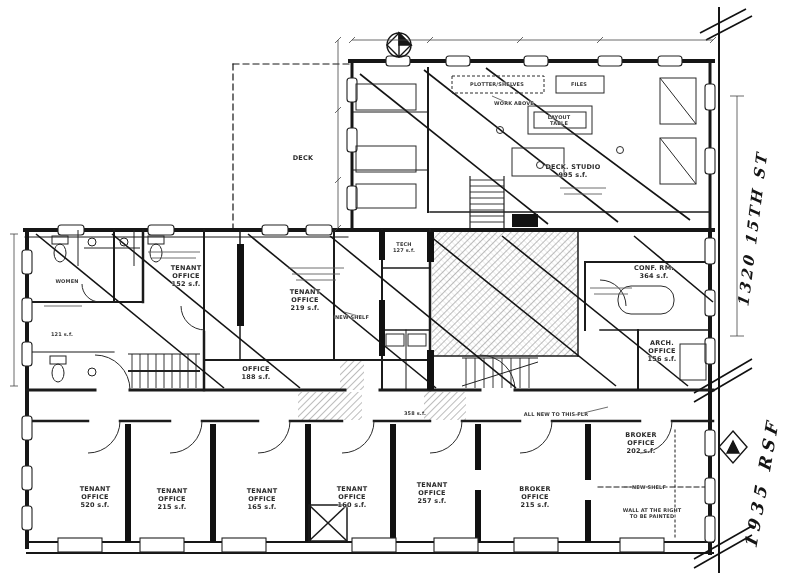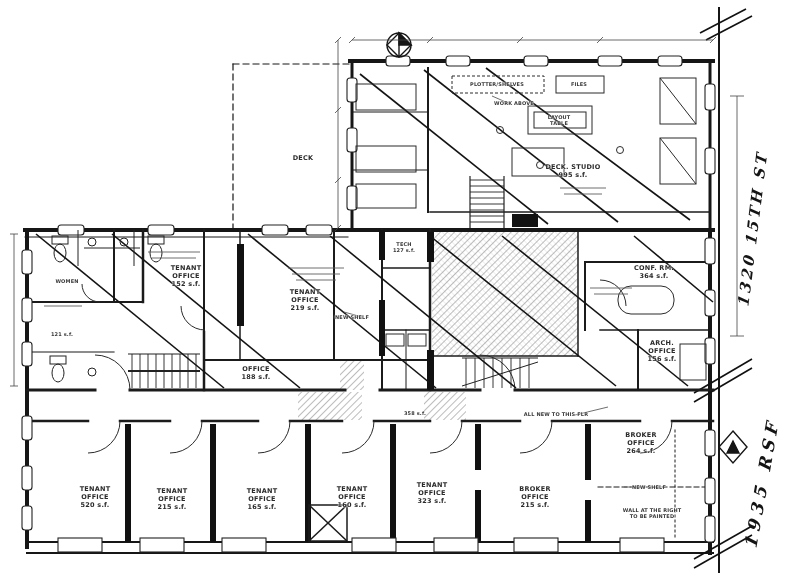--- a/index.html
+++ b/index.html
@@ -371,31 +371,31 @@
       <div>165 s.f.</div>
     </div>
   <div class="lbl" style="left:352px;top:497px">
       <div>TENANT</div>
       <div>OFFICE</div>
       <div>160 s.f.</div>
     </div>
   <div class="lbl" style="left:432px;top:493px">
       <div>TENANT</div>
       <div>OFFICE</div>
-      <div>323 s.f.</div>
+      <div>257 s.f.</div>
     </div>
   <div class="lbl" style="left:535px;top:497px">
       <div>BROKER</div>
       <div>OFFICE</div>
       <div>215 s.f.</div>
     </div>
   <div class="lbl" style="left:641px;top:443px">
       <div>BROKER</div>
       <div>OFFICE</div>
-      <div>264 s.f.</div>
+      <div>202 s.f.</div>
     </div>
   <div class="lbl tiny" style="left:497px;top:84px">
       <div>PLOTTER/SHELVES</div>
     </div>
   <div class="lbl tiny" style="left:579px;top:84px">
       <div>FILES</div>
     </div>
   <div class="lbl tiny" style="left:559px;top:120px">
       <div>LAYOUT</div>
       <div>TABLE</div>

